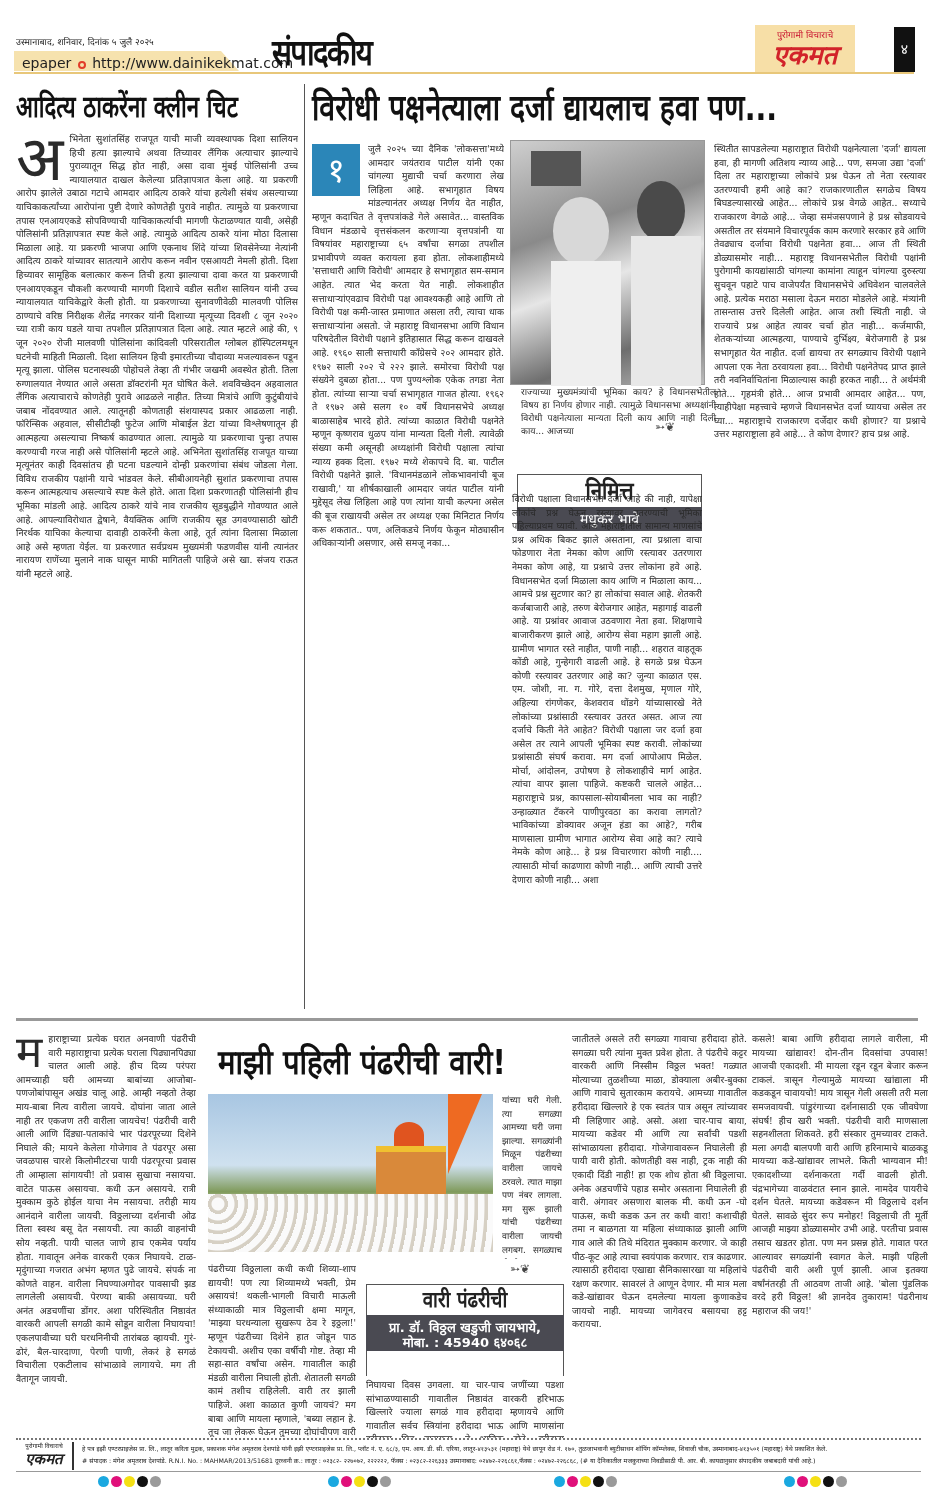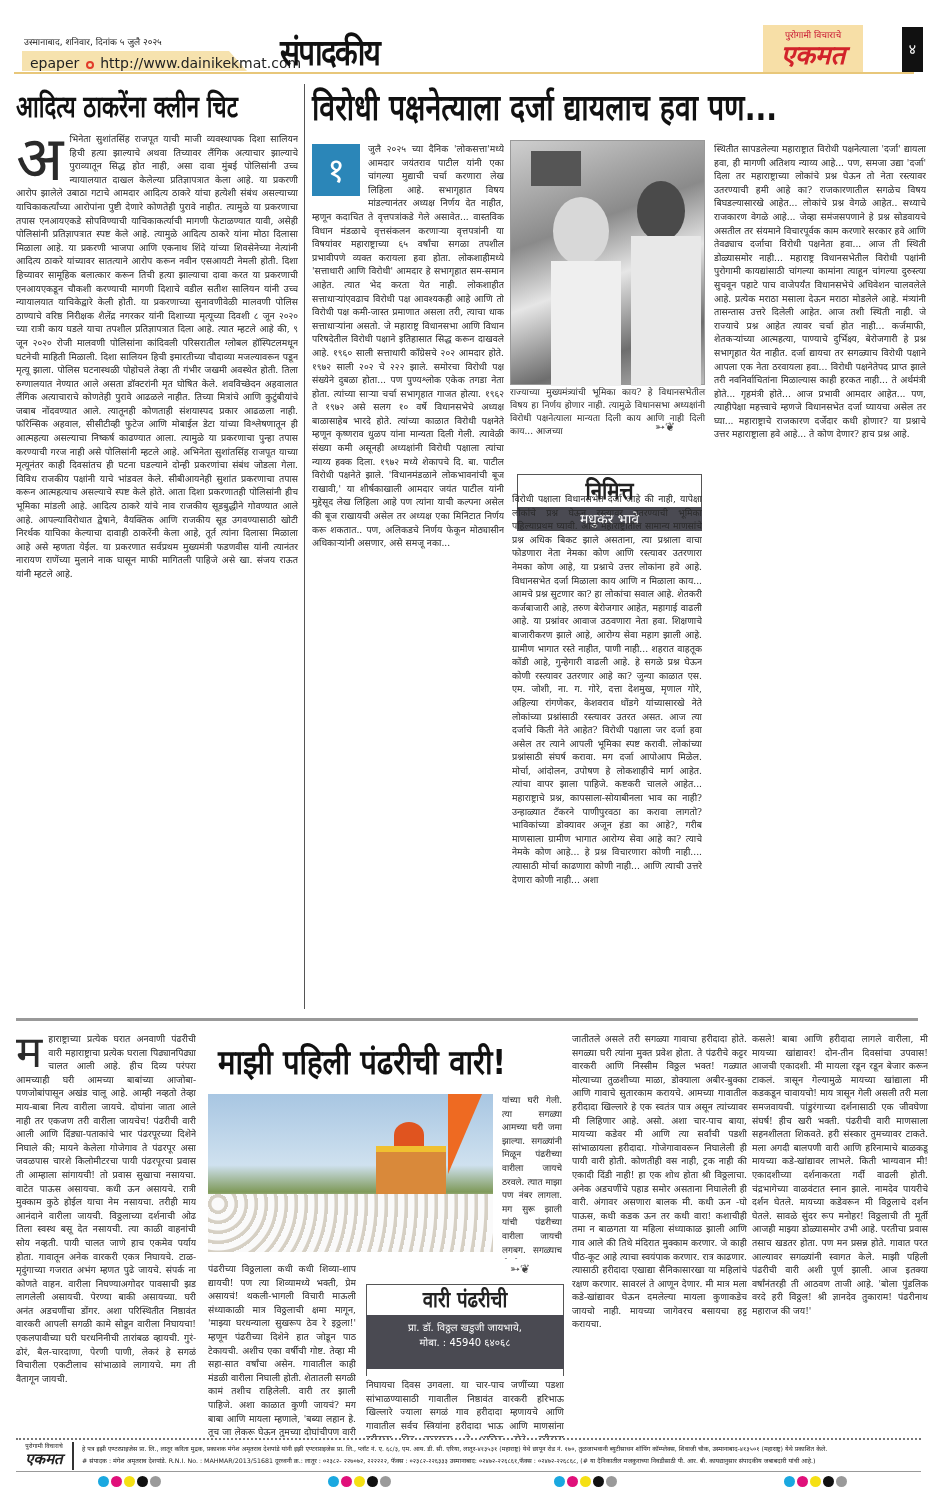--- a/index.html
+++ b/index.html
@@ -1,17 +1,17 @@
 <!DOCTYPE html>
 <html><head>
 <meta charset="utf-8">
 <style>
   * { box-sizing: border-box; margin: 0; padding: 0; }
   body { width: 945px; height: 1501px; background: #fff; font-family: "DejaVu Serif", serif; color: #1a1a1a; position: relative; overflow: hidden; }
-  .masthead { position: absolute; left: 0; top: 25px; width: 790px; height: 50px; margin-left: 8px; }
+  .masthead { position: absolute; left: 0; top: 25px; width: 790px; height: 50px; }
   .date-line { position: absolute; left: 16px; top: 10px; font-size: 9px; font-family: "DejaVu Sans", sans-serif; color: #222; }
   .epaper-strip { position: absolute; left: 14px; top: 26px; width: 225px; height: 20px; background: #f6e2ae; clip-path: polygon(0 0, 92% 0, 100% 100%, 0 100%); }
   .epaper-text { position: absolute; left: 22px; top: 30px; font-size: 14px; font-family: "DejaVu Sans", sans-serif; color: #222; }
   .epaper-dot { display: inline-block; width: 8px; height: 8px; border-radius: 50%; border: 2px solid #e23c2a; margin: 0 2px -1px 2px; }
   .section-title { position: absolute; left: 272px; top: 2px; font-size: 36px; font-weight: bold; font-family: "DejaVu Sans", sans-serif; letter-spacing: -2px; color: #111; transform: scaleX(0.82); transform-origin: left; }
   .rule-top { position: absolute; left: 14px; top: 72px; width: 900px; height: 2px; background: #e8c77a; }
   .logo-box { position: absolute; left: 755px; top: 25px; width: 100px; height: 47px; background: #f7dfa7; text-align: center; }
   .logo-tag { font-size: 9px; color: #c8102e; font-family: "DejaVu Sans", sans-serif; padding-top: 3px; }
   .logo-name { font-size: 26px; color: #d2232a; font-weight: bold; font-style: italic; font-family: "DejaVu Serif", serif; line-height: 28px; }
   .page-num { position: absolute; left: 894px; top: 27px; width: 21px; height: 45px; background: #111; color: #fff; font-size: 14px; text-align: center; padding-top: 12px; font-family: "DejaVu Sans", sans-serif; }
@@ -19,21 +19,21 @@
   .headline { position: absolute; font-weight: bold; font-family: "DejaVu Sans", sans-serif; color: #111; white-space: nowrap; transform-origin: left top; }
   .h-left { left: 16px; top: 85px; font-size: 30px; transform: scaleX(0.74); }
   .h-main { left: 312px; top: 82px; font-size: 36px; transform: scaleX(0.79); }
   .vline { position: absolute; width: 1px; background: #555; }
 
   .col { position: absolute; font-size: 9.2px; line-height: 13.6px; text-align: justify; color: #2a2a2a; overflow: hidden; font-family: "DejaVu Serif", serif; }
   .dropcap { float: left; font-size: 62px; line-height: 54px; margin-right: 6px; font-family: "DejaVu Serif", serif; }
   .numbox { float: left; width: 48px; height: 52px; background: #2b86b8; color: #fff; font-size: 34px; text-align: center; line-height: 52px; margin: 2px 8px 4px 0; }
 
   .photo1 { position: absolute; left: 510px; top: 140px; width: 195px; height: 245px; background: linear-gradient(160deg,#cfcfcf 0%,#8a8a8a 35%,#e6e6e6 55%,#6e6e6e 80%,#bdbdbd 100%); border: 1px solid #999; }
-  .photo-caption { position: absolute; left: 510px; top: 386px; width: 195px; font-size: 9px; line-height: 13px; color: #2a2a2a; text-align: justify; }
+  .photo-caption { position: absolute; left: 521px; top: 386px; width: 195px; font-size: 9px; line-height: 13px; color: #2a2a2a; text-align: justify; }
 
   .tagbox { position: absolute; border: 1px solid #555; border-bottom: none; background: #fff; }
   .tagbox-title { text-align: center; font-family: "DejaVu Sans", sans-serif; font-weight: bold; color: #222; transform: scaleX(0.85); }
   .tagbox-author { position: absolute; background: #4a4a52; color: #fff; text-align: center; font-family: "DejaVu Sans", sans-serif; }
   .leaf-icon { position: absolute; font-size: 12px; color: #444; }
 
   .hr { position: absolute; height: 3px; background: #999; }
   .dotted { position: absolute; height: 0; border-top: 2px dotted #777; }
 
   .photo2 { position: absolute; left: 208px; top: 1094px; width: 285px; height: 158px; overflow: hidden; background: linear-gradient(180deg,#a8c6e2 0%,#cfe1ef 45%,#7f9a5a 62%,#e9e4d8 70%,#f2efe8 100%); }
@@ -128,21 +128,21 @@
   <span>यांच्या घरी गेली. त्या सगळ्या आमच्या घरी जमा झाल्या. सगळ्यांनी मिळून पंढरीच्या वारीला जायचे ठरवले. त्यात माझा पण नंबर लागला. मग सुरू झाली यांची पंढरीच्या वारीला जायची लगबग. सगळ्याच जेमतेम परिस्थितीतल्या. आपापल्या परीनं त्यांनी पडशा बांधल्या. वारीला</span>
 </div>
 
 <div class="col" style="left:208px; top:1262px; width:148px; height:175px;">
   <span>पंढरीच्या विठ्ठलाला कधी कधी शिव्या-शाप द्यायची! पण त्या शिव्यामध्ये भक्ती, प्रेम असायचं! थकली-भागली विचारी माऊली संध्याकाळी मात्र विठ्ठलाची क्षमा मागून, 'माझ्या घरधन्याला सुखरूप ठेव रे इठ्ठला!' म्हणून पंढरीच्या दिशेने हात जोडून पाठ टेकायची. अशीच एका वर्षीची गोष्ट. तेव्हा मी सहा-सात वर्षांचा असेन. गावातील काही मंडळी वारीला निघाली होती. शेतातली सगळी कामं तशीच राहिलेली. वारी तर झाली पाहिजे. अशा काळात कुणी जायचं? मग बाबा आणि मायला म्हणाले, 'बब्या लहान हे. तूच जा लेकरू घेऊन तुमच्या दोघांचीपण वारी होईल.' मी दोन-तीन वर्षांचा असेन तेव्हा. माऊला पण आनंद झाला. पण एकटी कशी जाणार? लगेच माय शेजारीच्या सोनाराची सम गंगूआई, साळूबाई मोठी माय, मुक्ताबाई, लहानी</span>
 </div>
 
 <div class="leaf-icon" style="left:510px; top:1262px;">➳❦</div>
 <div class="tagbox" style="left:366px; top:1284px; width:198px; height:92px;">
   <div class="tagbox-title" style="font-size:22px; line-height:30px;">वारी पंढरीची</div>
-  <div class="tagbox-author" style="left:-1px; top:30px; width:198px; height:54px; font-size:10px; line-height:15px; padding-top:5px;">
+  <div class="tagbox-author" style="left:-1px; top:30px; width:198px; height:36px; font-size:13px; line-height:15px; padding-top:5px;font-weight:bold;">
     <div>प्रा. डॉ. विठ्ठल खडुजी जायभाये,</div>
     <div>मोबा. : 45940 ६४०६८</div>
   </div>
 </div>
 
 <div class="col" style="left:366px; top:1378px; width:198px; height:60px;">
   <span>निघायचा दिवस उगवला. या चार-पाच जणींच्या पडशा सांभाळण्यासाठी गावातील निष्ठावंत वारकरी हरिभाऊ खिल्लारे ज्याला सगळं गाव हरीदादा म्हणायचे आणि गावातील सर्वच स्त्रियांना हरीदादा भाऊ आणि माणसांना हरीदादा मित्र वाटायचा. ते भाविक होते. हरीदादा बायकांसोबत निघाले. गावकऱ्यांनी मिळून सगळ्यांना निरोप दिला. मी मायच्या कडेवर होतो. गावाच्या वेशीपर्यंत सगळे आले. पुढे आम्ही निघालो. टाळ-मृदुंग वाजत होते. अभंग सुरू होते. रस्ता लांबचा होता पण आनंद मोठा होता. वाटेत अनेक गावे लागली. गावोगावी वारकऱ्यांचे स्वागत होत होते. जेवणाची सोय होत होती. रात्री देवळात मुक्काम व्हायचा. सकाळी पुन्हा प्रवास सुरू.</span>
 </div>
 
 <div class="col" style="left:572px; top:1032px; width:175px; height:405px;">

